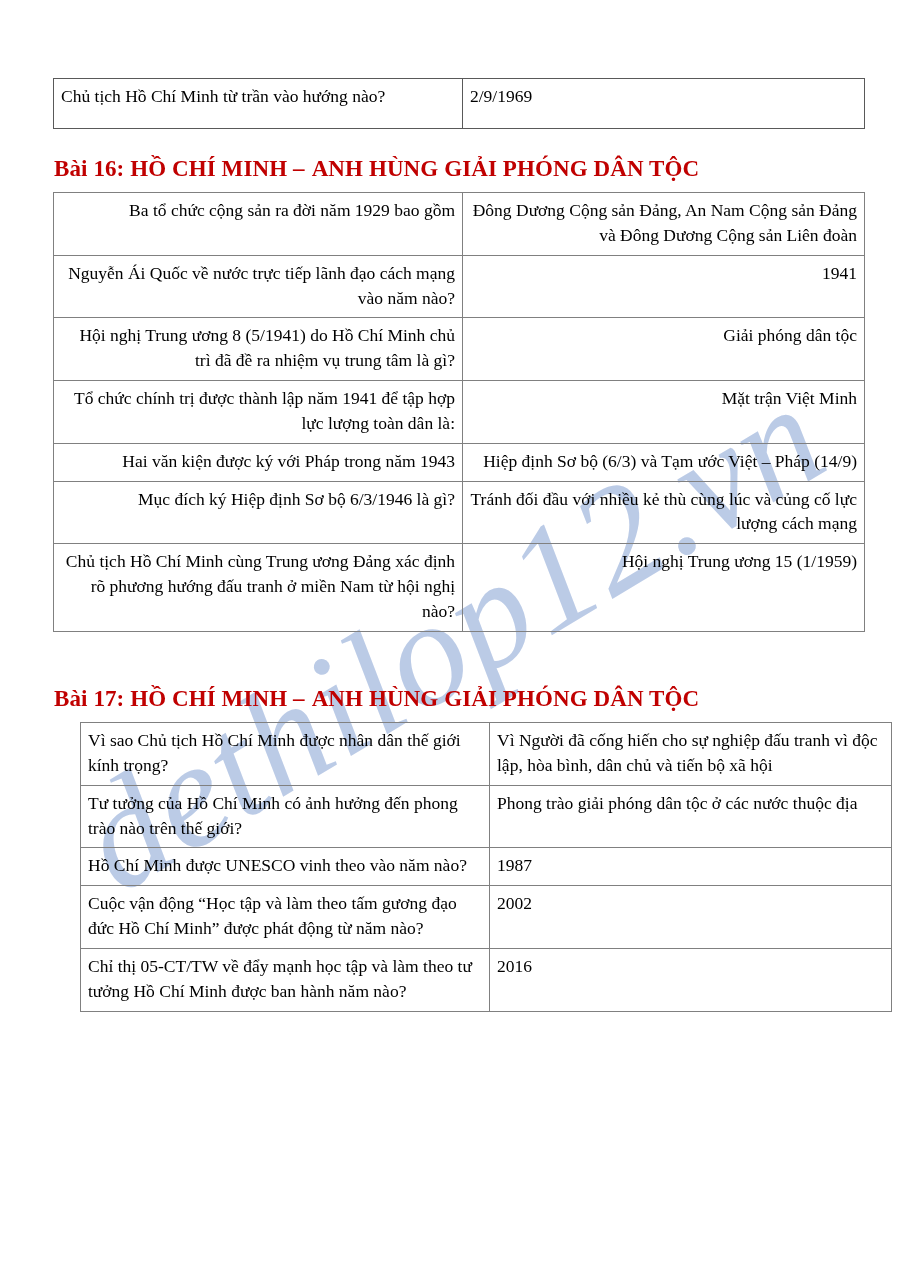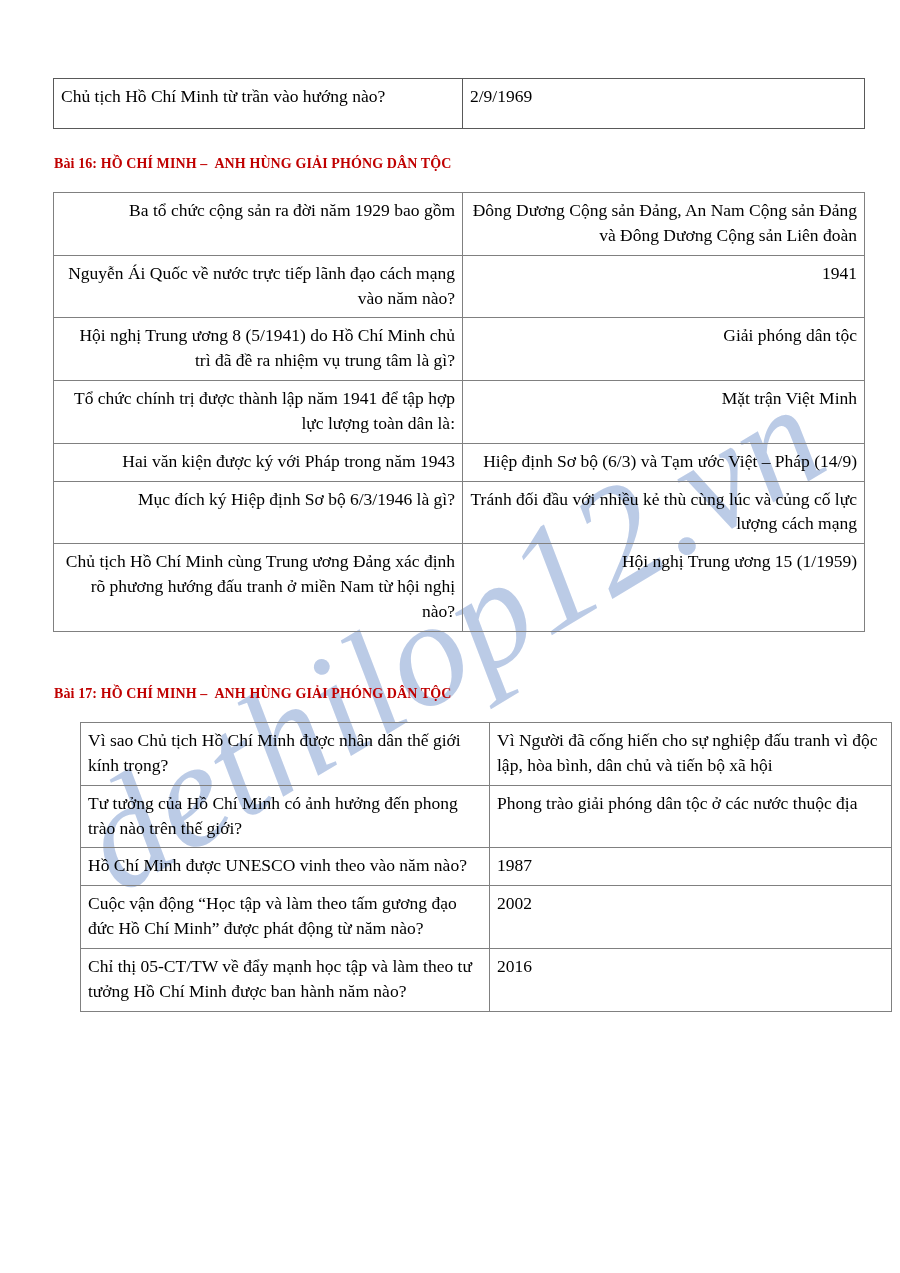--- a/index.html
+++ b/index.html
@@ -69,21 +69,21 @@
   #table-top td.q { padding-bottom: 19px; }
 
   #table-16 { top: 192px; text-align: right; }
   #table-17 { top: 722px; margin-left: 27px; }
 
   .lesson-heading {
     position: absolute;
     left: 54px;
     font-family: "Liberation Serif", "DejaVu Serif", serif;
     font-weight: bold;
-    font-size: 14px;
+    font-size: 23px;
     letter-spacing: 0.1px;
     color: #C00000;
     white-space: nowrap;
   }
   #heading-16 { top: 156px; }
   #heading-17 { top: 686px; }
   .heading-gap { display: inline-block; width: 7px; }
 </style>
 </head>
 <body>

